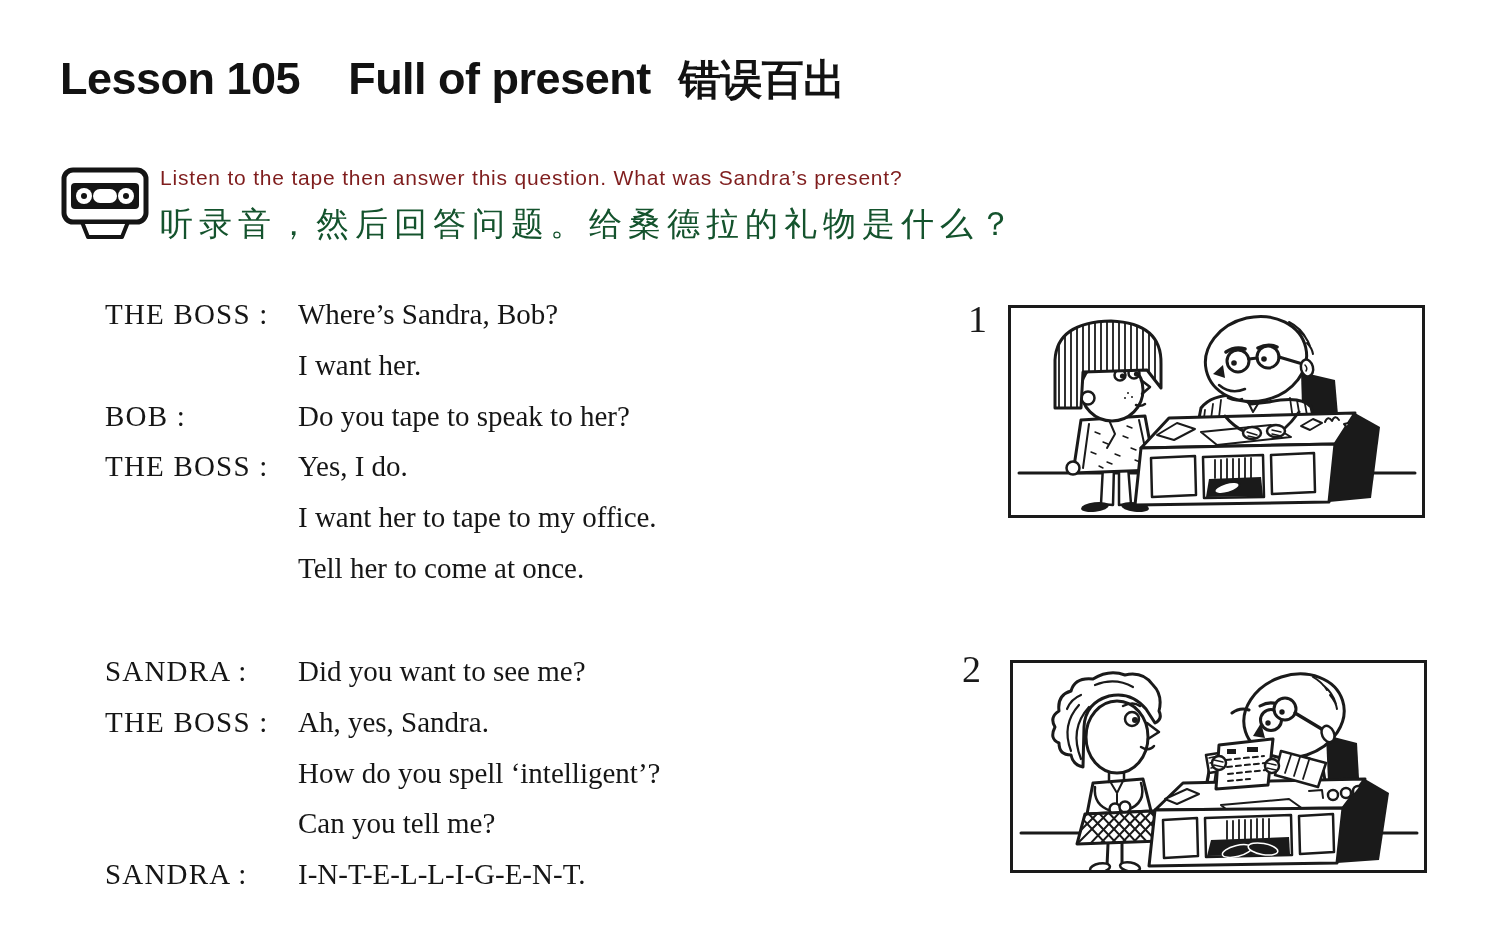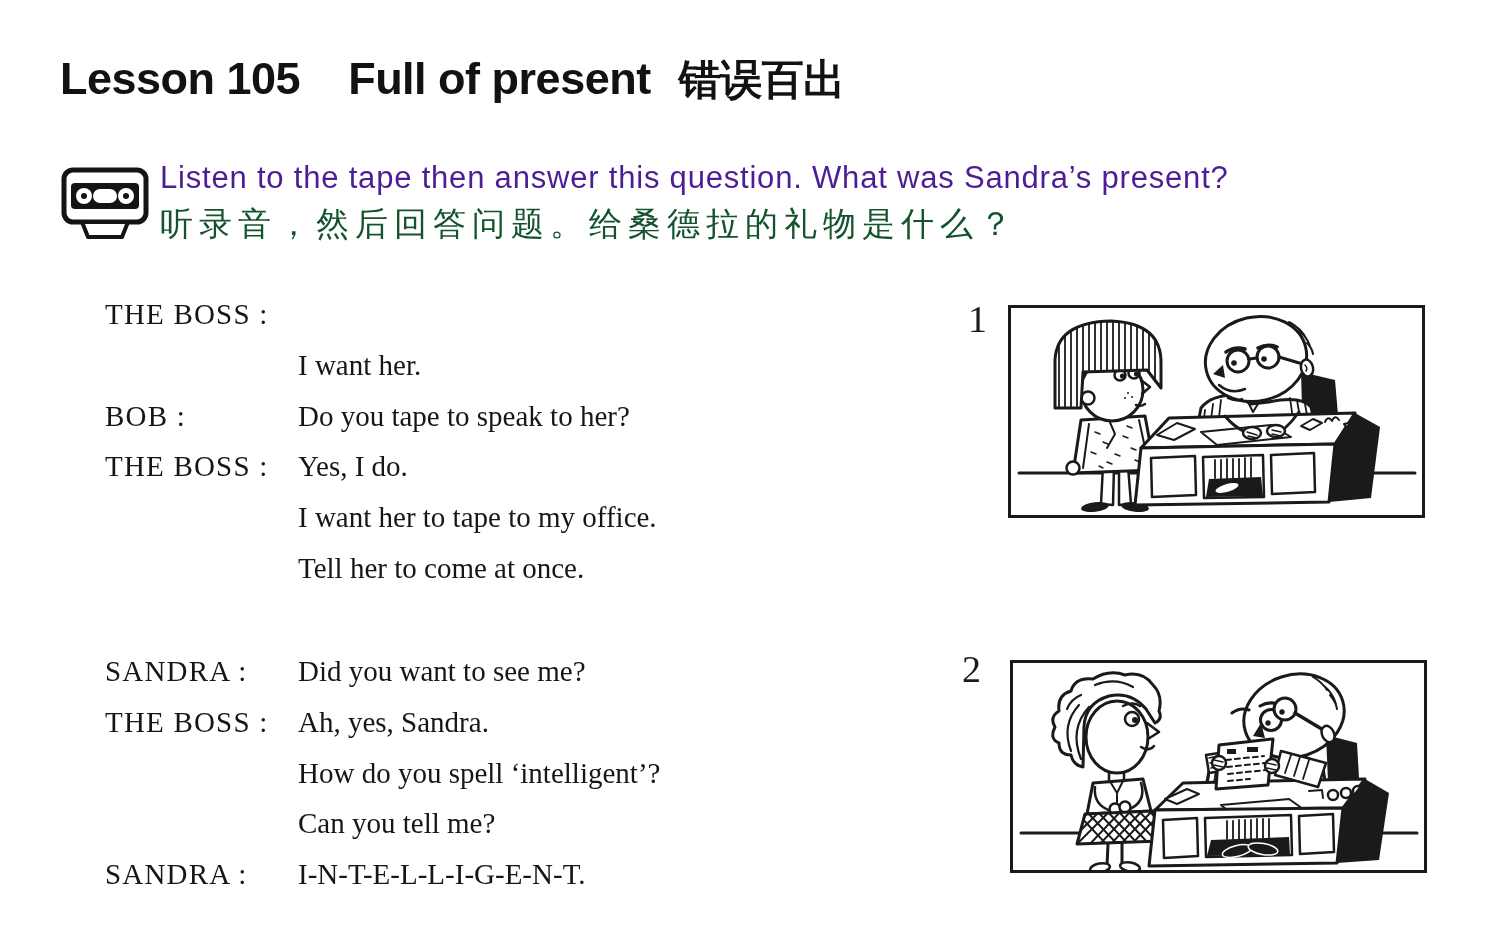--- a/index.html
+++ b/index.html
@@ -13,22 +13,22 @@
     font-family:"Liberation Sans", sans-serif;font-weight:bold;
     font-size:45px;letter-spacing:-0.5px;color:#121212;
   }
   .page-title .t-lesson{margin-right:48px;}
   .page-title .t-en{margin-right:28px;}
   .page-title .t-zh{font-size:42px;margin-top:44px;}
   .instruction{position:absolute;left:60px;top:158px;display:flex;align-items:flex-start;}
   .cassette{width:90px;height:76px;margin-top:8px;flex:0 0 auto;}
   .instruction-lines{margin-left:10px;}
   .instr-en{
-    font-family:"Liberation Sans", sans-serif;font-size:31px;letter-spacing:0.8px;
-    color:#4c1d95;white-space:nowrap;line-height:40px;
+    font-family:"Liberation Sans", sans-serif;font-size:21px;letter-spacing:0.8px;
+    color:#7f1d1d;white-space:nowrap;line-height:40px;
   }
   .instr-zh{
     font-size:33px;letter-spacing:6px;color:#14532d;white-space:nowrap;
     line-height:46px;margin-top:3px;font-family:"Liberation Serif", serif;
   }
   .dlg{position:absolute;left:62px;font-size:29px;line-height:50.8px;white-space:nowrap;}
   .dlg .row{display:grid;grid-template-columns:193px 1fr;margin-left:43px;}
   .dlg .speaker{letter-spacing:1.2px;}
   .dlg1{top:289px;}
   .dlg2{top:646px;}
@@ -60,20 +60,21 @@
   </svg>
   <div class="instruction-lines">
     <div class="instr-en">Listen to the tape then answer this question. What was Sandra’s present?</div>
     <div class="instr-zh">听录音，然后回答问题。给桑德拉的礼物是什么？</div>
   </div>
 </div>
 
 <div class="dlg dlg1">
   <div class="row">
     <span class="speaker">THE BOSS :</span>
+      <span class="text">Where’s Sandra, Bob?</span>
   </div>
   <div class="row">
     <span class="speaker"></span>
       <span class="text">I want her.</span>
   </div>
   <div class="row">
     <span class="speaker">BOB :</span>
       <span class="text">Do you tape to speak to her?</span>
   </div>
   <div class="row">

